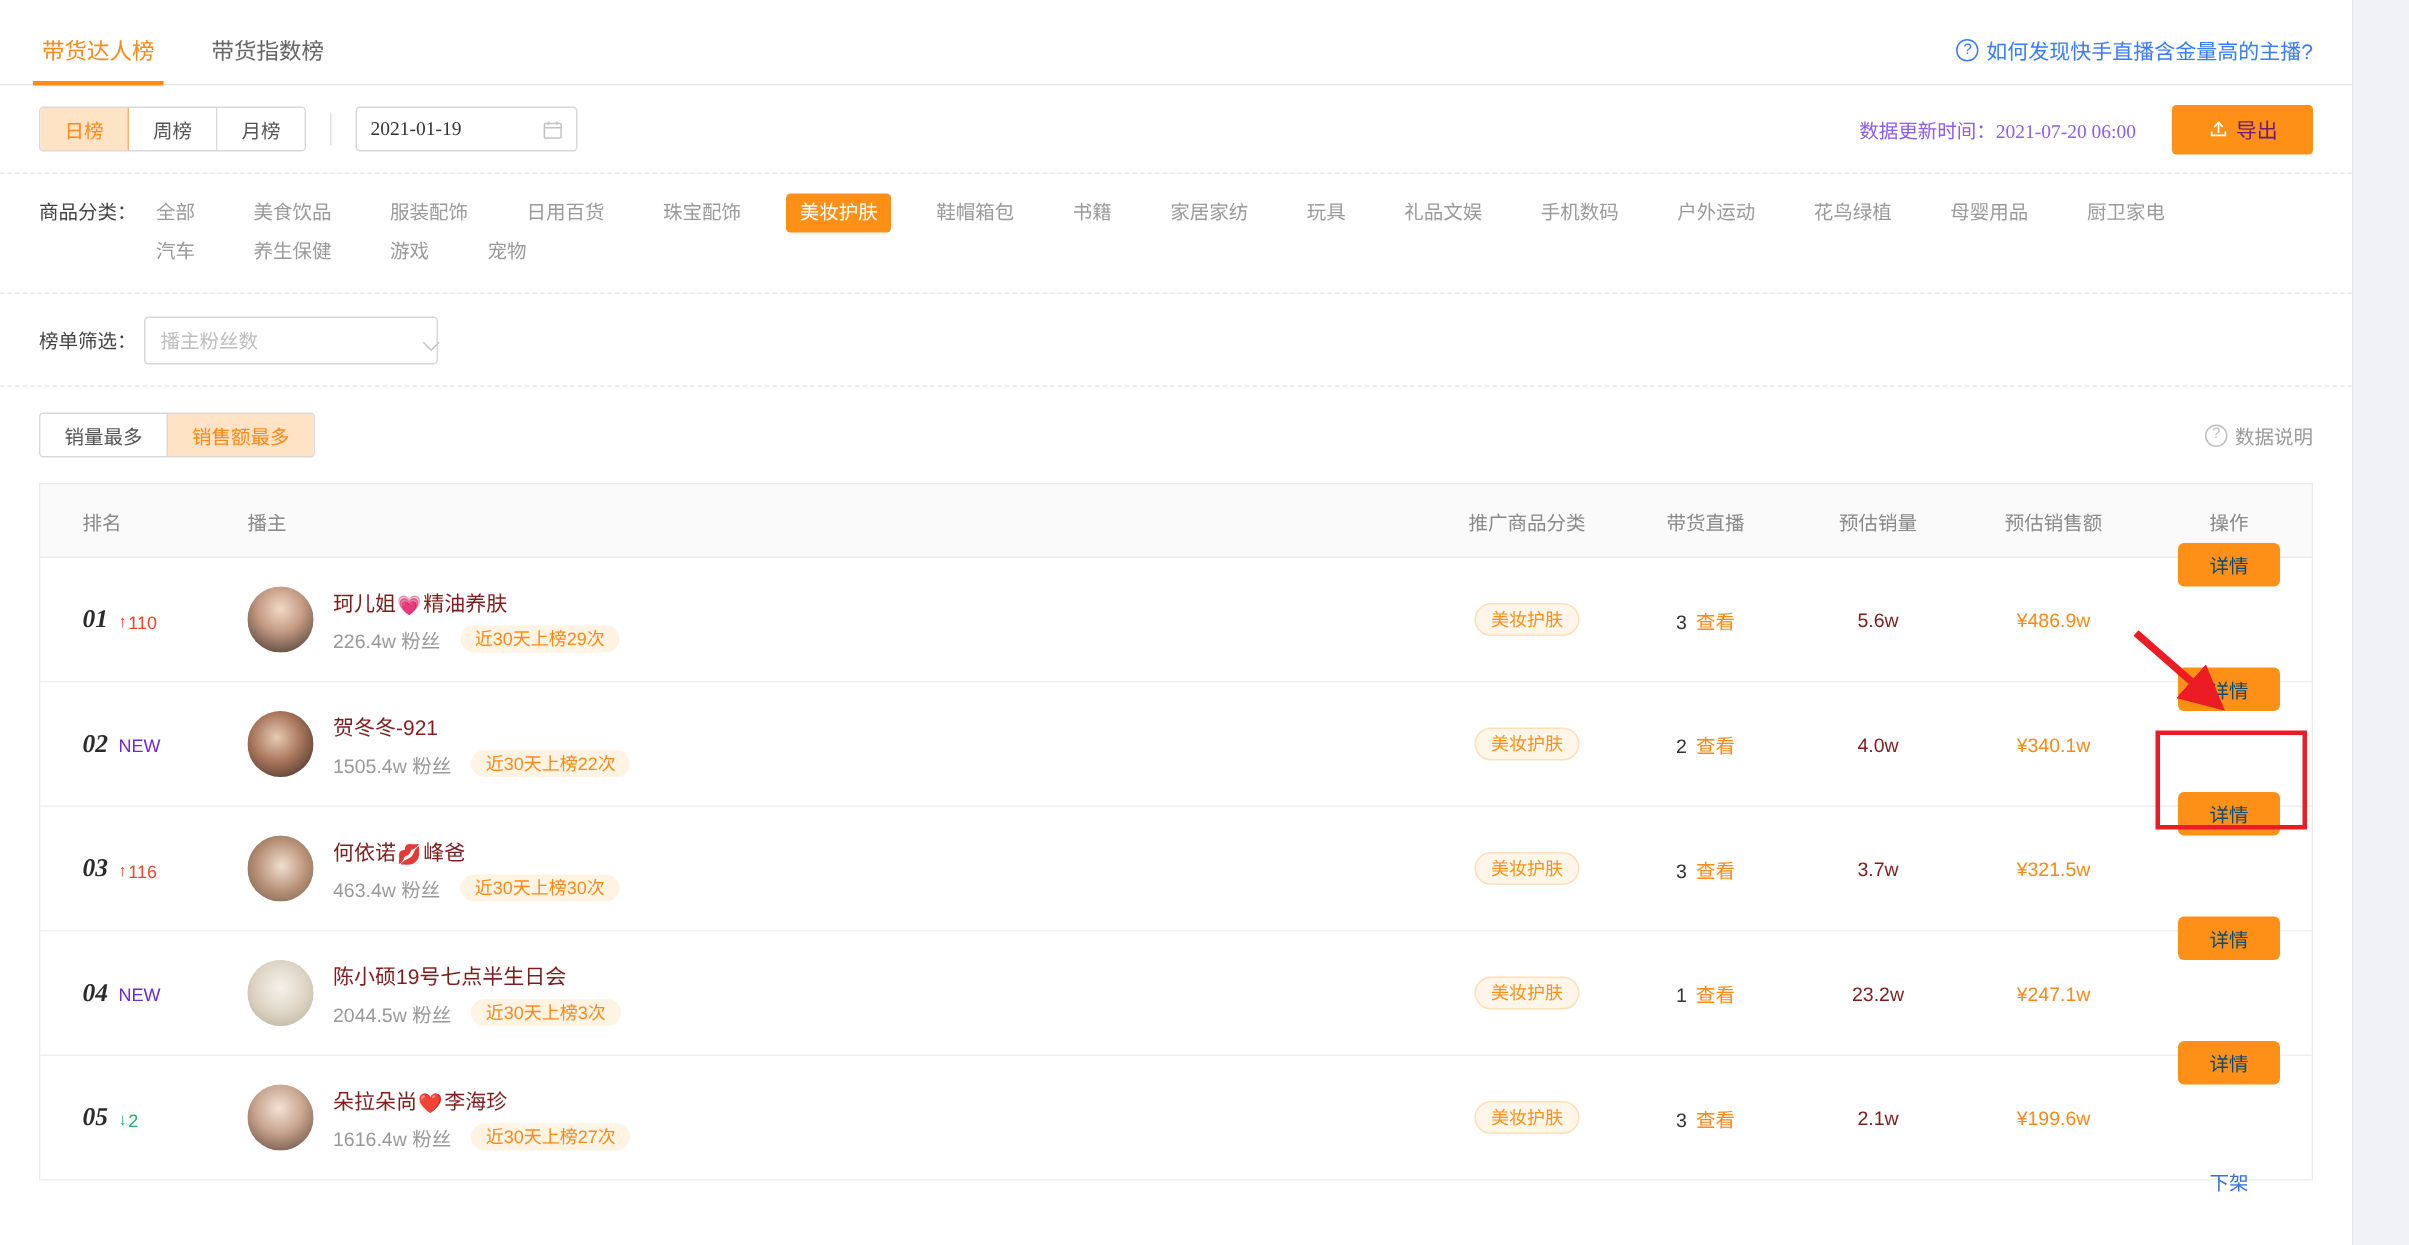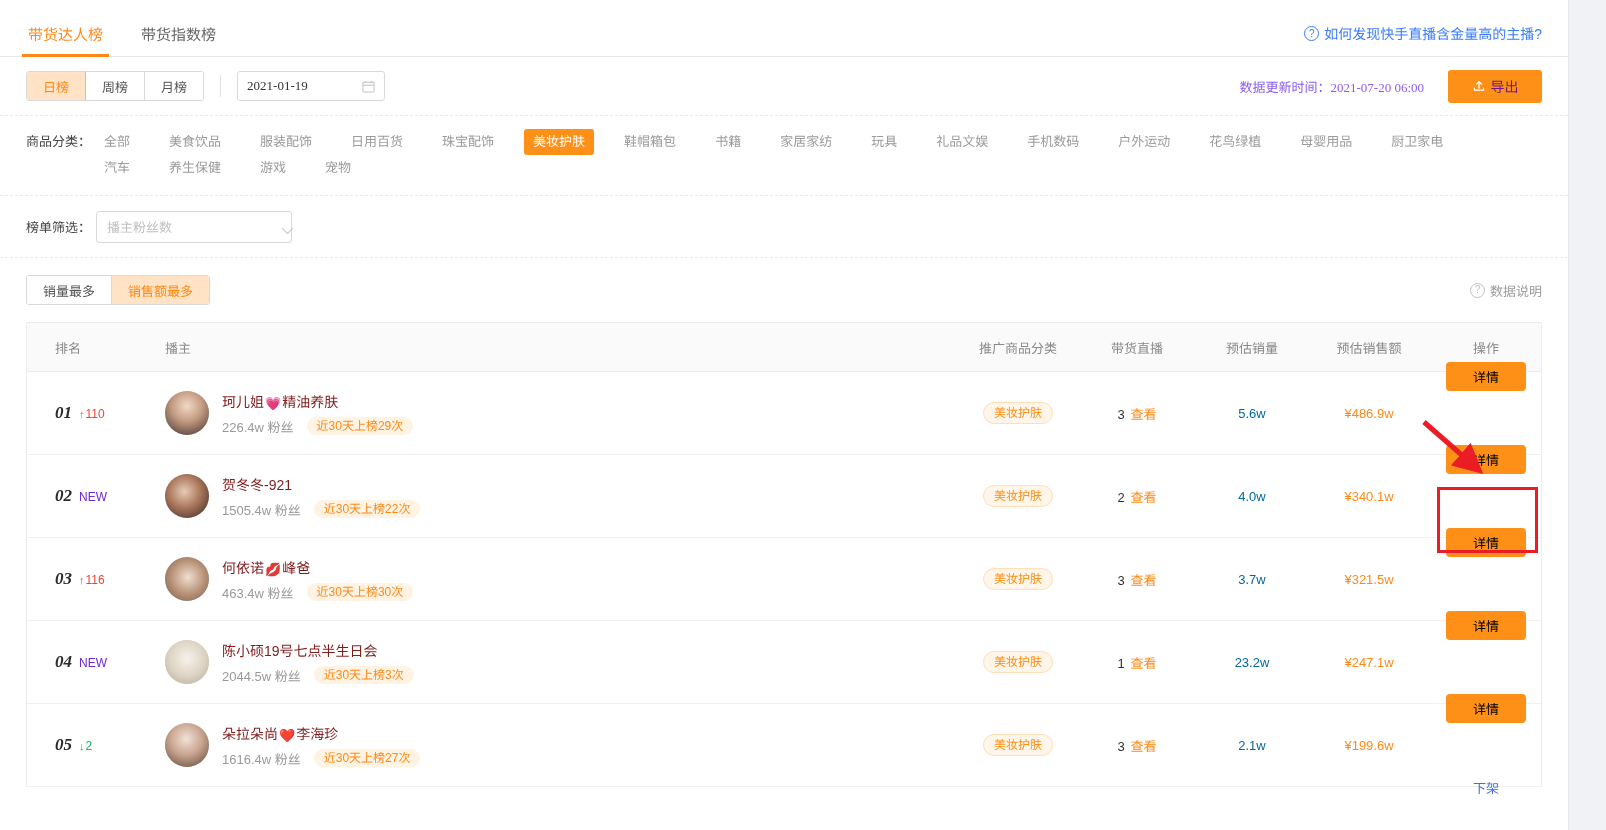--- a/index.html
+++ b/index.html
@@ -317,27 +317,27 @@
     font-size: 12px;
     color: #ff9017;
     background: #fff5e8;
     border: 1px solid #ffdfb8;
     border-radius: 12px;
     padding: 4px 10px;
     line-height: 1;
   }
   .live-cell { font-size: 13px; color: #333; }
   .live-cell .view { color: #ff8917; margin-left: 6px; cursor: pointer; }
-  .num { font-size: 13px; color: #0369a1; }
+  .num { font-size: 13px; color: #7f1d1d; }
   .amount { font-size: 13px; color: #ff8917; }
   .op-cell { display: flex; flex-direction: column; align-items: center; gap: 7px; }
   .detail-btn {
-    width: 80px; height: 29px;
+    width: 68px; height: 29px;
     background: #ff9017;
-    color: #000000;
+    color: #0c4a6e;
     font-size: 13px;
     border-radius: 4px;
     display: flex;
     align-items: center;
     justify-content: center;
     cursor: pointer;
     border: none;
     font-family: inherit;
   }
   .unlist-link { font-size: 13px; color: #3a6fe0; cursor: pointer; margin-top: 48px; }

